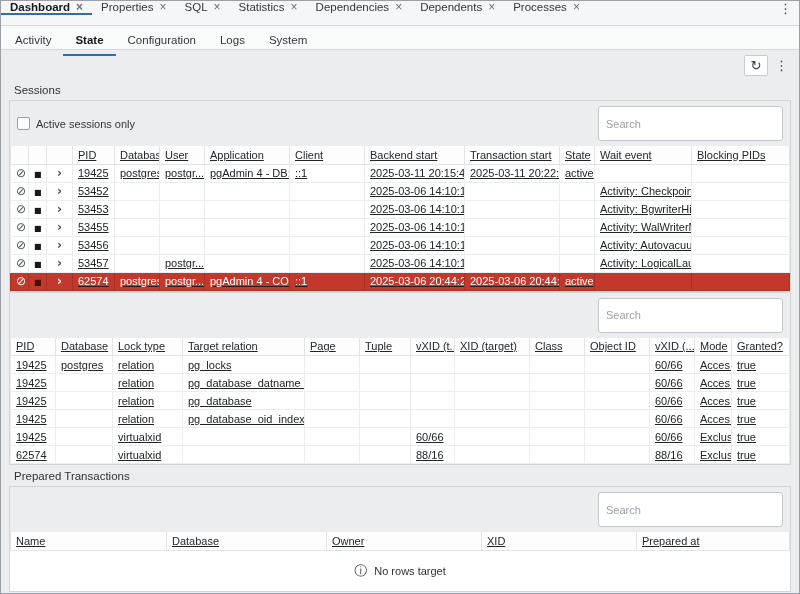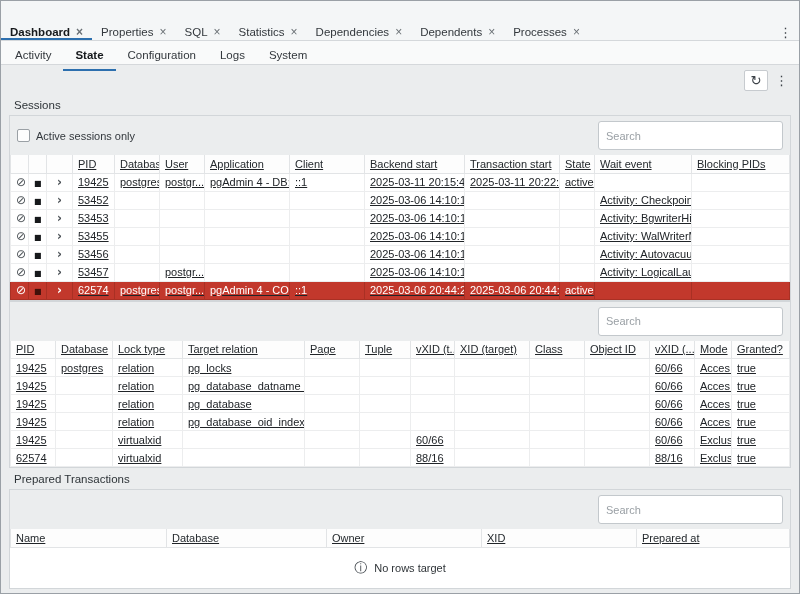--- a/index.html
+++ b/index.html
@@ -12,24 +12,24 @@
   }
   .root {
     width: 800px; height: 594px;
     border: 1px solid #9aa0a6;
     display: flex; flex-direction: column;
     background: #ebedee;
     overflow: hidden;
   }
   
   .tabbar {
-    display: flex; align-items: flex-end;
+    display: flex; align-items: flex-start;
     background: #f4f6f7;
     border-bottom: 1px solid #d5d8db;
-    height: 40px; flex: 0 0 auto;
+    height: 25px; flex: 0 0 auto;
   }
   .tabs { display: flex; }
   .tab {
     display: flex; align-items: center; gap: 6px;
     padding: 0 9px;
     border-bottom: 2px solid transparent;
     font-size: 11.5px; color: #33383d; cursor: pointer; white-space: nowrap;
   }
   .tab.active { border-bottom-color: #2c6fae; color: #16191c; font-weight: bold; }
   .tab-close { font-size: 12px; color: #6a7075; line-height: 1; cursor: pointer; }
@@ -72,21 +72,21 @@
     padding: 5px 7px; background: #ebedee;
   }
   .panel-controls.right { justify-content: flex-end; }
   .cb-wrap { display: flex; align-items: center; gap: 6px; cursor: pointer; }
   .cb {
     width: 13px; height: 13px; border: 1px solid #9aa0a5;
     background: #fdfdfd; border-radius: 2px; display: inline-block;
   }
   .cb-label { color: #33383d; }
   .search {
-    width: 185px; height: 29px;
+    width: 185px; height: 35px;
     border: 1px solid #c3c8cc; border-radius: 3px;
     padding: 0 7px; font-size: 11px; color: #33383d; background: #fff;
     font-family: "Liberation Sans", sans-serif; outline: none;
   }
   .search::placeholder { color: #9aa0a5; }
   
   table.grid {
     width: 100%; table-layout: fixed; border-collapse: collapse;
     background: #fff; font-size: 11px; text-decoration: underline;
   }

